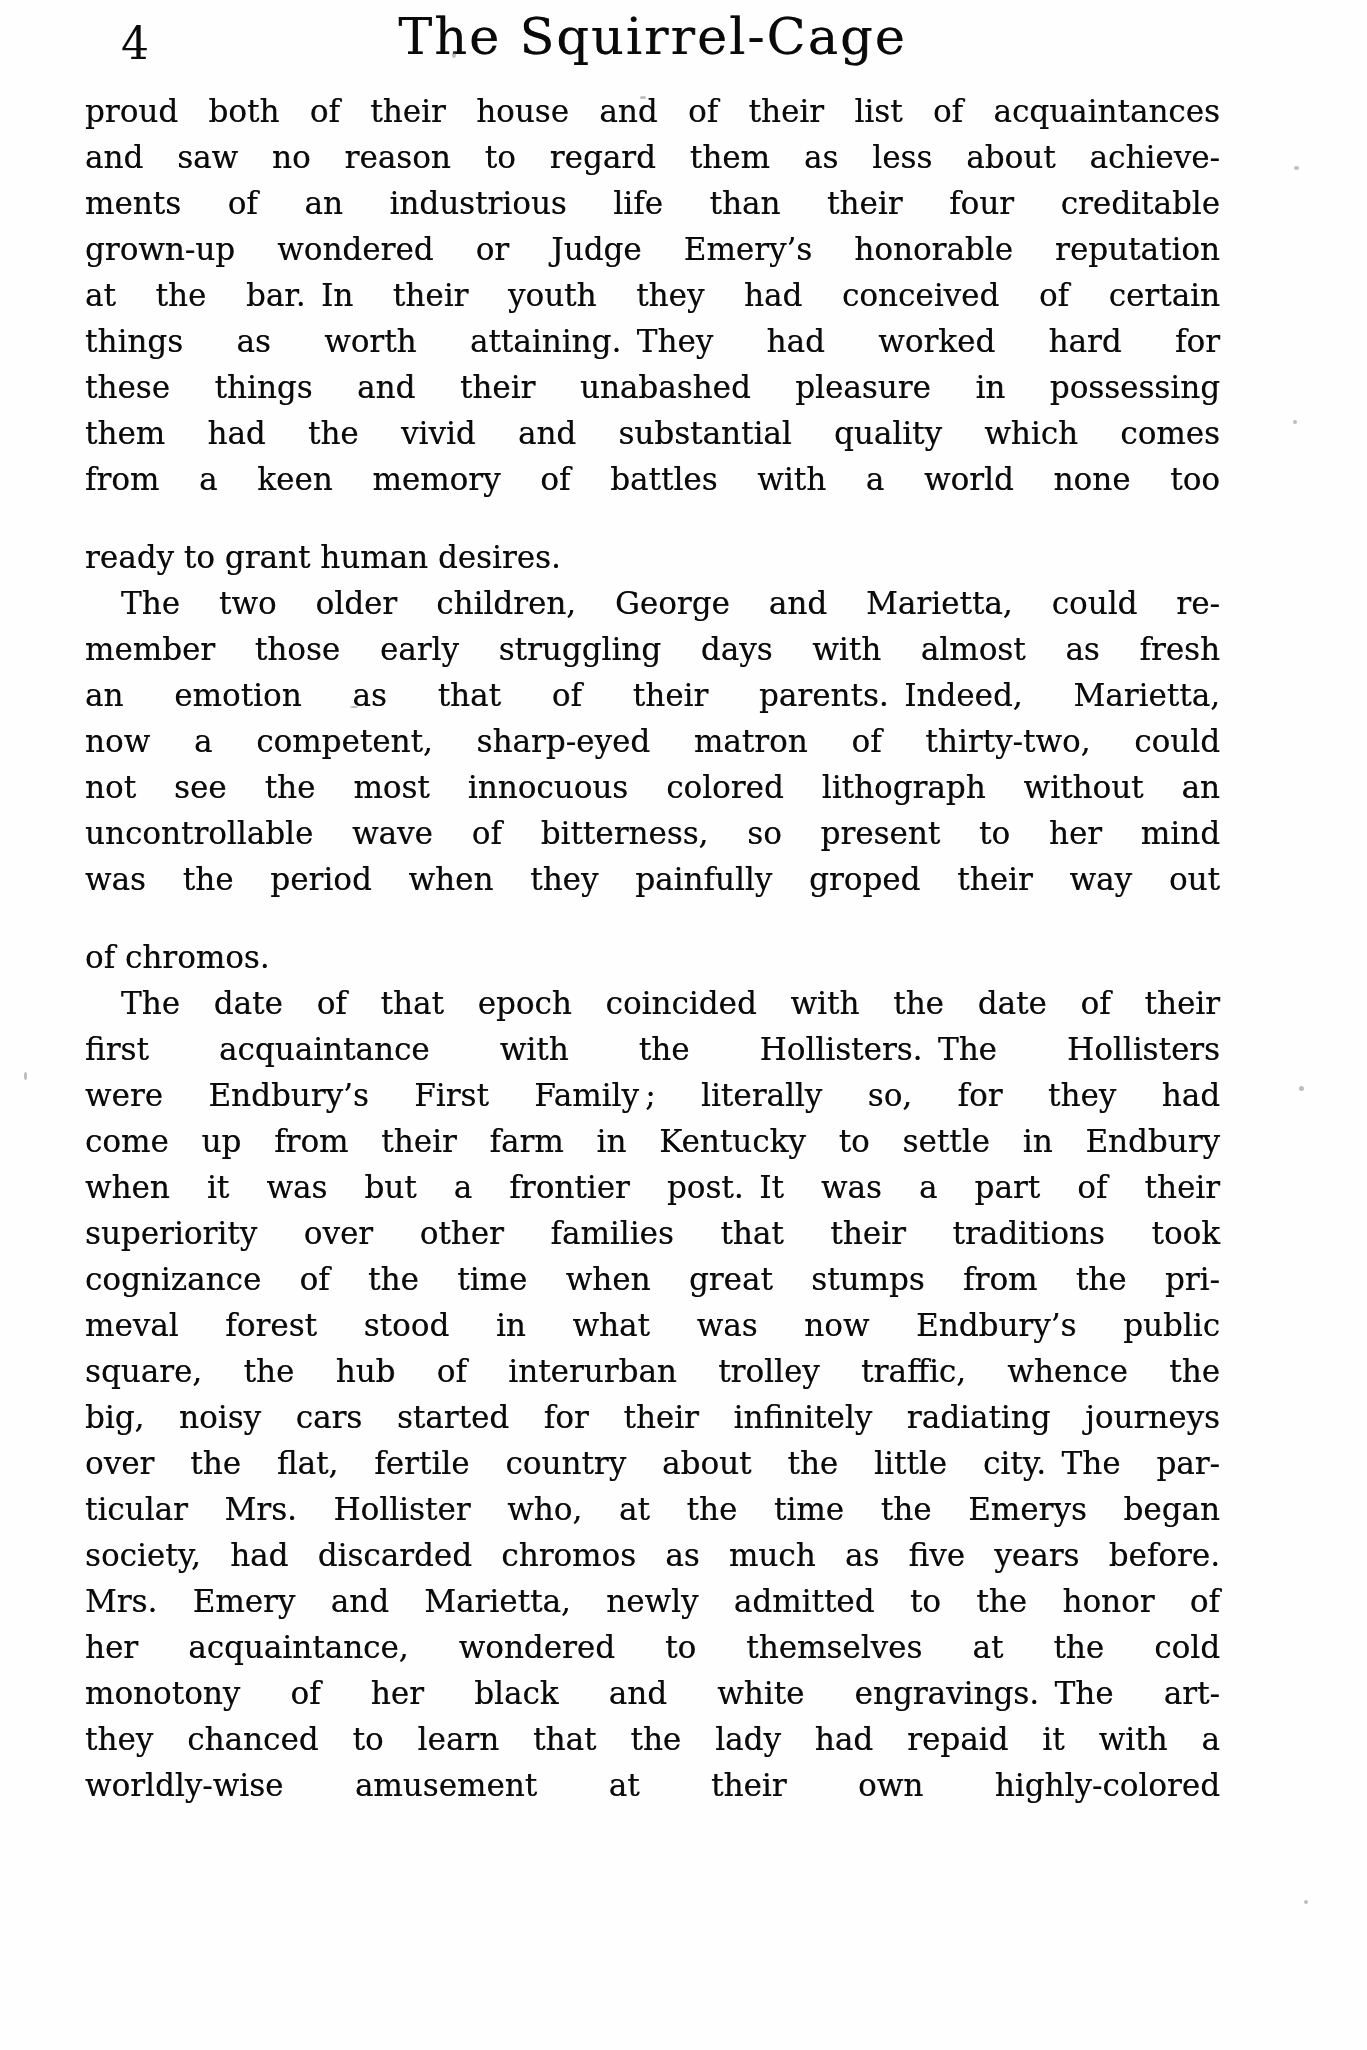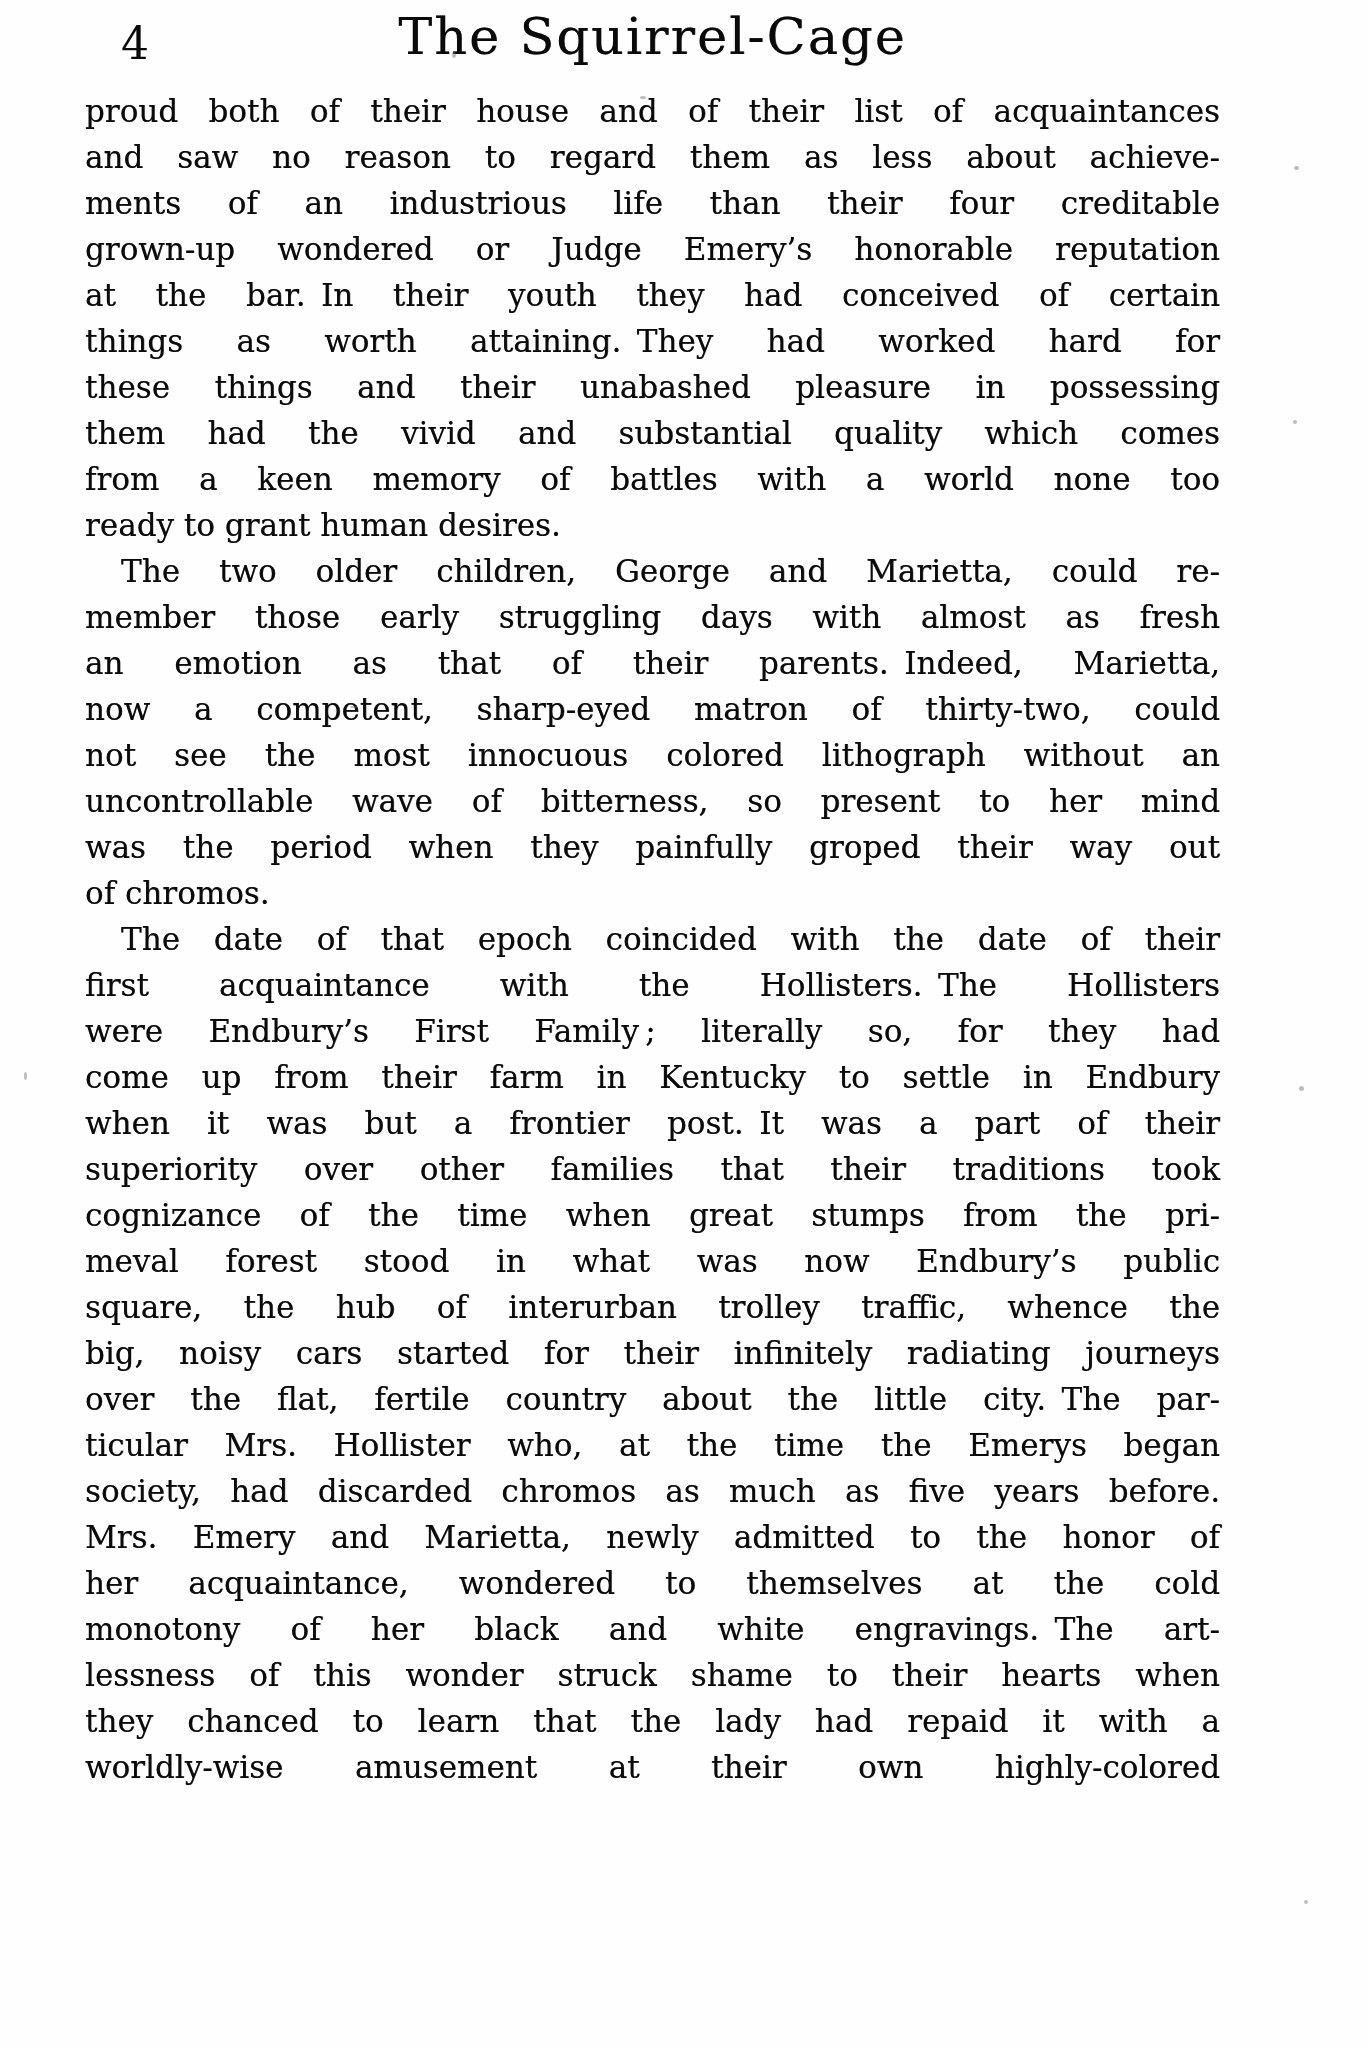--- a/index.html
+++ b/index.html
@@ -62,20 +62,21 @@
     line-height: 46px;
     height: 46px;
     text-align: justify;
     text-align-last: justify;
     text-justify: inter-word;
     white-space: normal;
     text-shadow: 0.35px 0.35px 0.45px rgba(0,0,0,0.55);
   }
   .line.flush-last {
     text-align-last: left;
+    margin-top: 32px;
   }
   .line.indent {
     padding-left: 36px;
   }
   .scan-speck {
     position: absolute;
     background: #6f6f6f;
     border-radius: 50%;
     opacity: 0.45;
   }
@@ -123,21 +124,20 @@
         <div class="line">cognizance of the time when great stumps from the pri-</div>
         <div class="line">meval forest stood in what was now Endbury’s public</div>
         <div class="line">square, the hub of interurban trolley traffic, whence the</div>
         <div class="line">big, noisy cars started for their infinitely radiating journeys</div>
         <div class="line">over the flat, fertile country about the little city. The par-</div>
         <div class="line">ticular Mrs. Hollister who, at the time the Emerys began</div>
         <div class="line">society, had discarded chromos as much as five years before.</div>
         <div class="line">Mrs. Emery and Marietta, newly admitted to the honor of</div>
         <div class="line">her acquaintance, wondered to themselves at the cold</div>
         <div class="line">monotony of her black and white engravings. The art-</div>
-        <div class="line">lessness of this wonder struck shame to their hearts when</div>
         <div class="line">they chanced to learn that the lady had repaid it with a</div>
         <div class="line">worldly-wise amusement at their own highly-colored</div>
       </div>
     </main>
 
   <span class="scan-speck" style="left:452px; top:52px;  width:4px; height:6px;"></span>
   <span class="scan-speck" style="left:640px; top:96px;  width:6px; height:3px;"></span>
   <span class="scan-speck" style="left:350px; top:706px; width:8px; height:2px;"></span>
   <span class="scan-speck" style="left:1294px; top:166px; width:5px; height:4px;"></span>
   <span class="scan-speck" style="left:1293px; top:420px; width:4px; height:4px;"></span>

